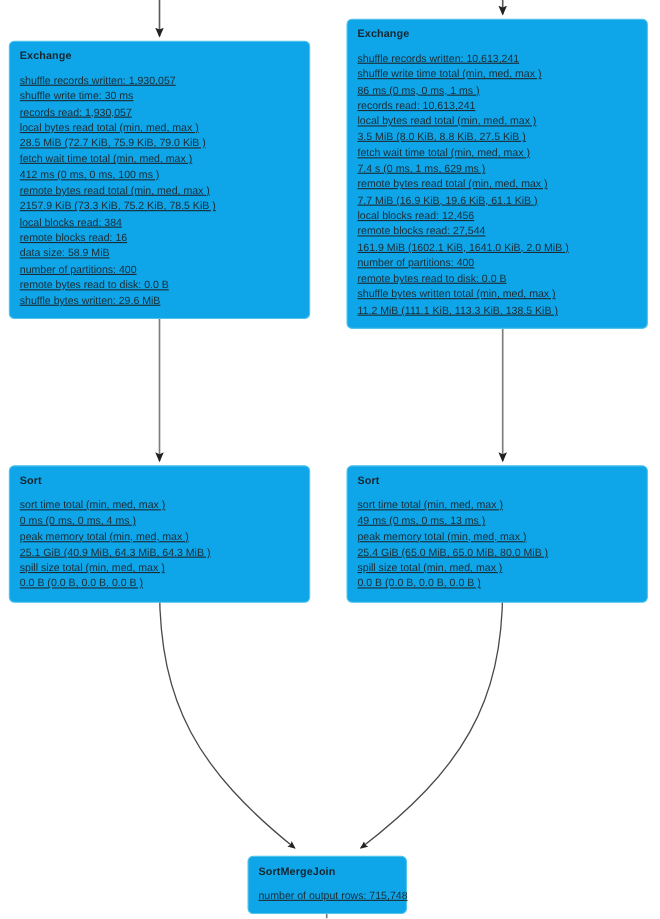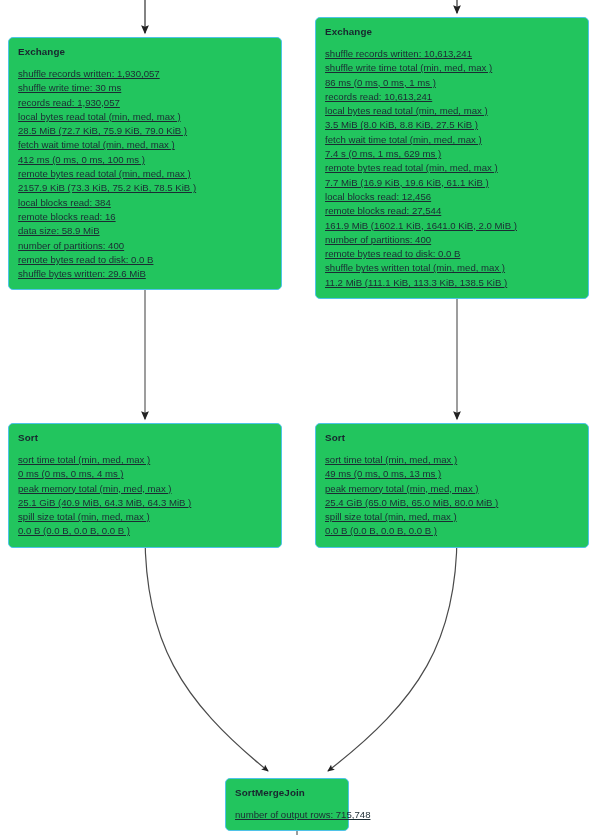--- a/index.html
+++ b/index.html
@@ -19,21 +19,21 @@
     position: absolute;
     left: 0;
     top: 0;
     width: 600px;
     height: 835px;
     pointer-events: none;
   }
   .plan-node {
     position: absolute;
     box-sizing: border-box;
-    background: #22c55e;
+    background: #0ea5e9;
     border: 1.2px solid #4fc3e8;
     border-radius: 5px;
     padding: 7px 9px 8px 9px;
     z-index: 2;
   }
   .node-title {
     font-size: 9.8px;
     font-weight: bold;
     line-height: 13px;
     color: #18262e;
@@ -47,21 +47,21 @@
     white-space: nowrap;
     text-decoration: underline;
   }
   .node-metrics .metric-line { display: block; }
 
   
   #node-exchange-left   { left: 8px;   top: 37px;  width: 274px; }
   #node-exchange-right  { left: 315px; top: 17px;  width: 274px; }
   #node-sort-left       { left: 8px;   top: 423px; width: 274px; }
   #node-sort-right      { left: 315px; top: 423px; width: 274px; }
-  #node-sortmergejoin   { left: 225px; top: 778px; width: 124px; }
+  #node-sortmergejoin   { left: 225px; top: 778px; width: 145px; }
   #node-sortmergejoin .node-title { margin-bottom: 9px; }
 </style>
 </head>
 <body>
 
 <svg id="graph-svg" viewBox="0 0 600 835" xmlns="http://www.w3.org/2000/svg">
   <defs>
     <marker id="arrowhead" markerWidth="7" markerHeight="7" refX="5.2" refY="3" orient="auto" markerUnits="strokeWidth">
       <path d="M0,0.4 L6,3 L0,5.6 L1.1,3 Z" fill="#222222"></path>
     </marker>

